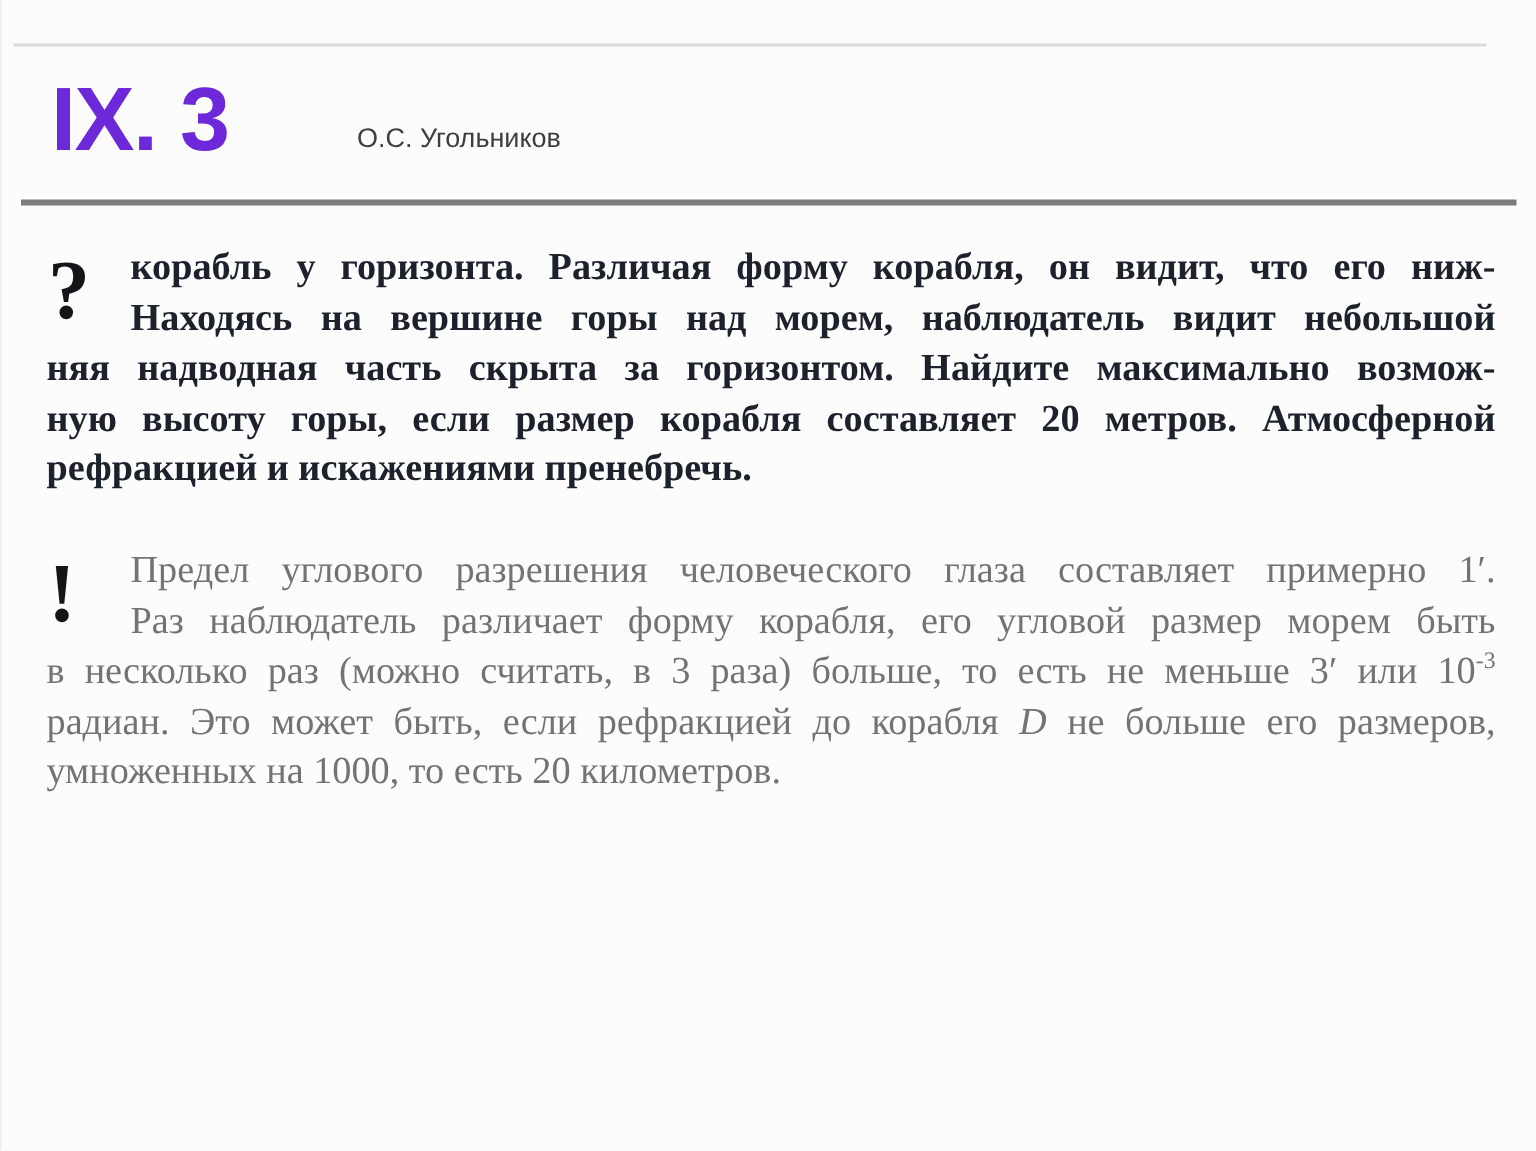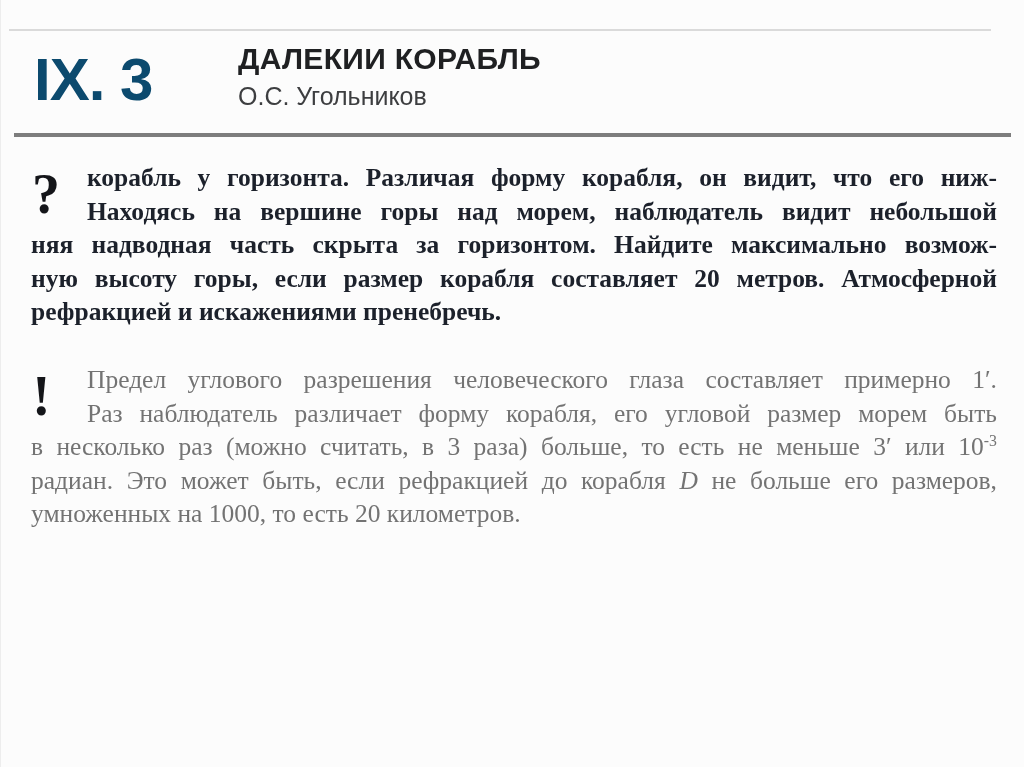--- a/index.html
+++ b/index.html
@@ -26,40 +26,40 @@
   }
   .problem-number {
     position: absolute;
     left: 33px;
     top: 50px;
     font-family: "Liberation Sans", sans-serif;
     font-weight: 700;
     font-size: 60px;
     line-height: 1;
     letter-spacing: -1px;
-    color: #0c4a6e;
+    color: #6d28d9;
   }
   .problem-title {
     position: absolute;
     left: 237px;
     top: 42px;
     margin: 0;
     font-family: "Liberation Sans", sans-serif;
     font-weight: 700;
     font-size: 30px;
     line-height: 1.1;
     letter-spacing: 0.3px;
     color: #1f2022;
   }
   .problem-author {
     position: absolute;
     left: 237px;
     top: 82px;
     font-family: "Liberation Sans", sans-serif;
-    font-size: 25px;
+    font-size: 18px;
     color: #3d3e40;
   }
   .header-rule {
     position: absolute;
     left: 13px;
     top: 133px;
     width: 997px;
     height: 4px;
     background: #7d7d7d;
   }
@@ -105,21 +105,20 @@
 </style>
 </head>
 <body>
 
 <div class="page">
 
   <div class="top-rule"></div>
 
   <div class="problem-number">IX. 3</div>
 
-  <h1 class="problem-title">ДАЛЕКИИ КОРАБЛЬ</h1>
 
   <div class="problem-author">О.С. Угольников</div>
 
   <div class="header-rule"></div>
 
   <section class="block block-question">
     <span class="block-icon">?</span>
     <div class="block-text">
         <div class="tline indent"><span class="seg">корабль у горизонта. Различая форму корабля, он видит, что его ниж-</span></div>
         <div class="tline indent"><span class="seg">Находясь на вершине горы над морем, наблюдатель видит небольшой</span></div>

